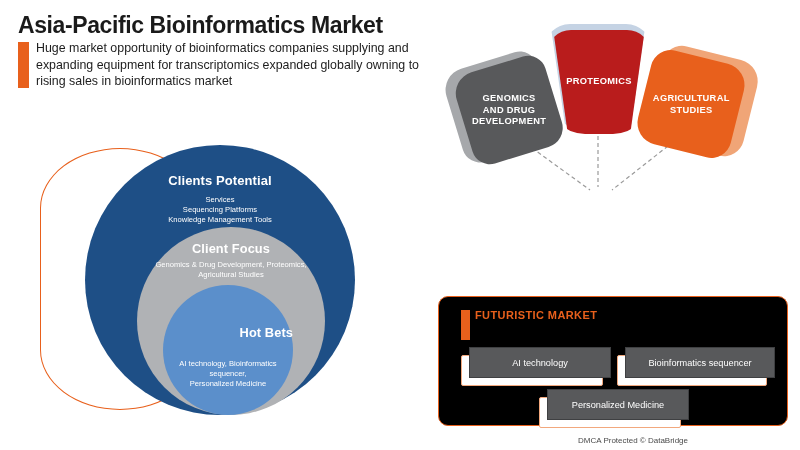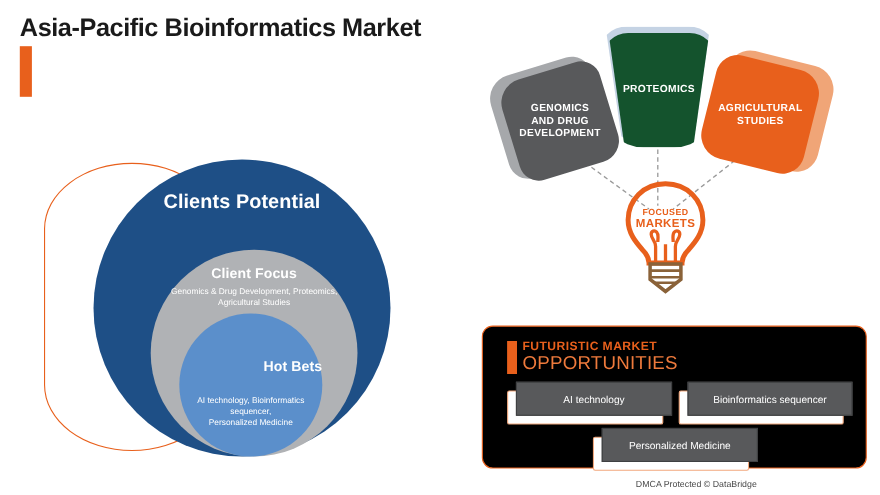--- a/index.html
+++ b/index.html
@@ -46,21 +46,21 @@
     background: #1E4F86; padding-top: 28px;
   }
   .c-mid {
     left: 137px; top: 97px; width: 188px; height: 188px;
     background: #B0B2B5; padding-top: 14px;
   }
   .c-inner {
     left: 163px; top: 155px; width: 130px; height: 130px;
     background: #5B8FCB; padding-top: 40px; align-items: flex-end;
   }
-  .c-head { font-size: 18px; font-weight: bold; letter-spacing: .1px; }
+  .c-head { font-size: 13px; font-weight: bold; letter-spacing: .1px; }
   .c-head.small { font-size: 12.8px; }
   .c-body { font-size: 7.6px; line-height: 10px; margin-top: 7px; padding: 0 10px; }
   .c-mid .c-body { margin-top: 4px; padding: 0 8px; }
   .c-inner .c-body { margin-top: 19px; padding: 0 6px; }
 
   
   .shields { position: absolute; left: 440px; top: 15px; width: 360px; height: 265px; }
   .shield {
     position: absolute; left: 0; top: 0;
     display: flex; align-items: center; justify-content: center;
@@ -81,21 +81,21 @@
   .sh-gray .lbl { transform: rotate(17deg); }
   
   .sh-blue-shadow {
     left: 104px; top: 9px; width: 108px; height: 105px;
     background: #C5D3E4;
     border-radius: 26px 26px 40px 40px;
     clip-path: polygon(6% 0%, 94% 0%, 80% 100%, 20% 100%);
   }
   .sh-blue {
     left: 107px; top: 15px; width: 104px; height: 104px;
-    background: #14532d;
+    background: #b91c1c;
     border-radius: 24px 24px 38px 38px;
     clip-path: polygon(6% 0%, 94% 0%, 80% 100%, 20% 100%);
   }
   
   .sh-or-shadow {
     left: 214px; top: 37px; width: 98px; height: 98px;
     background: #F0A577; border-radius: 20px 22px 20px 22px;
     transform: rotate(14deg);
   }
   .sh-or {
@@ -157,26 +157,28 @@
     font-size: 8px; color: #4a4a4a;
   }
 </style>
 </head>
 <body>
 
 <div id="canvas">
 
   <div class="title">Asia-Pacific Bioinformatics Market</div>
   <div class="accent-bar"></div>
+  <div class="subtitle">Huge market opportunity of bioinformatics companies supplying and expanding equipment for transcriptomics expanded globally owning to rising sales in bioinformatics market</div>
 
   <div class="circle-group">
     <div class="outline-round"></div>
 
     <div class="circle c-outer">
       <div class="c-head">Clients Potential</div>
+      <div class="c-body nl">Services<br>Sequencing Platforms<br>Knowledge Management Tools</div>
     </div>
 
     <div class="circle c-mid">
       <div class="c-head small">Client Focus</div>
       <div class="c-body nl">Genomics &amp; Drug Development, Proteomics,<br>Agricultural Studies</div>
     </div>
 
     <div class="circle c-inner">
       <div class="c-head small">Hot Bets</div>
       <div class="c-body nl">AI technology, Bioinformatics sequencer,<br>Personalized Medicine</div>
@@ -200,41 +202,24 @@
     <div class="shield sh-blue">
       <span class="lbl nl">PROTEOMICS</span>
     </div>
 
     <div class="shield sh-or-shadow"></div>
     <div class="shield sh-or">
       <span class="lbl nl">AGRICULTURAL<br>STUDIES</span>
     </div>
   </div>
 
-  <div class="bulb">
-    <svg width="84" height="106" viewBox="0 0 84 106">
-      <path d="M42 5 C22 5 8 20 8 38 C8 50 15 58 21 65 C25 69 27 73 27 77 L57 77 C57 73 59 69 63 65 C69 58 76 50 76 38 C76 20 62 5 42 5 Z" fill="none" stroke="#E8601C" stroke-width="4.5"></path>
-      <path d="M33 77 L33 62 C33 57 29 55 29 51 C29 48 32 47 34 49 C36 51 35 55 35 58" fill="none" stroke="#E8601C" stroke-width="3"></path>
-      <path d="M51 77 L51 62 C51 57 55 55 55 51 C55 48 52 47 50 49 C48 51 49 55 49 58" fill="none" stroke="#E8601C" stroke-width="3"></path>
-      <line x1="42" y1="60" x2="42" y2="77" stroke="#E8601C" stroke-width="3"></line>
-      <path d="M28 78 L56 78 L56 92 L42 103 L28 92 Z" fill="none" stroke="#8A6239" stroke-width="3.2"></path>
-      <line x1="28" y1="84" x2="56" y2="84" stroke="#8A6239" stroke-width="2.4"></line>
-      <line x1="28" y1="90" x2="56" y2="90" stroke="#8A6239" stroke-width="2.4"></line>
-      <line x1="31" y1="95" x2="53" y2="95" stroke="#8A6239" stroke-width="2.4"></line>
-    </svg>
-    <div class="bulb-label">
-      <span class="l1">FOCUSED</span>
-      <span class="l2">MARKETS</span>
-    </div>
-  </div>
 
   <div class="panel">
     <div class="panel-accent"></div>
     <div class="panel-h1">FUTURISTIC MARKET</div>
-    <div class="panel-h2">OPPORTUNITIES</div>
 
     <div class="chip-wrap chip-1">
       <div class="chip-ghost"></div>
       <div class="chip">
         <span>AI technology</span>
       </div>
     </div>
 
     <div class="chip-wrap chip-2">
       <div class="chip-ghost"></div>

